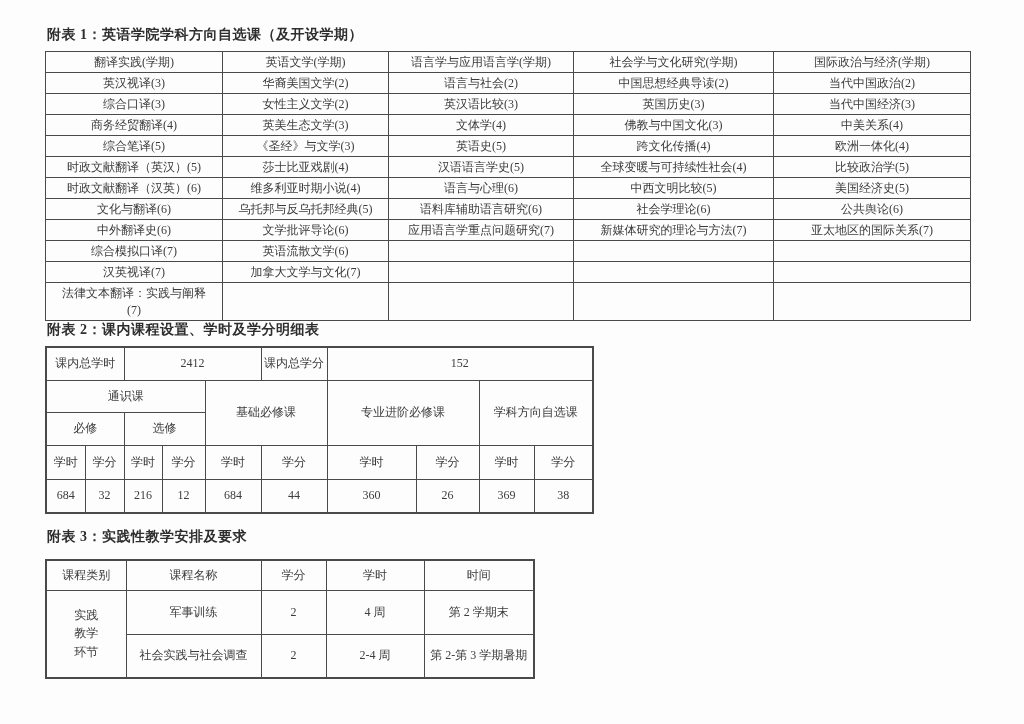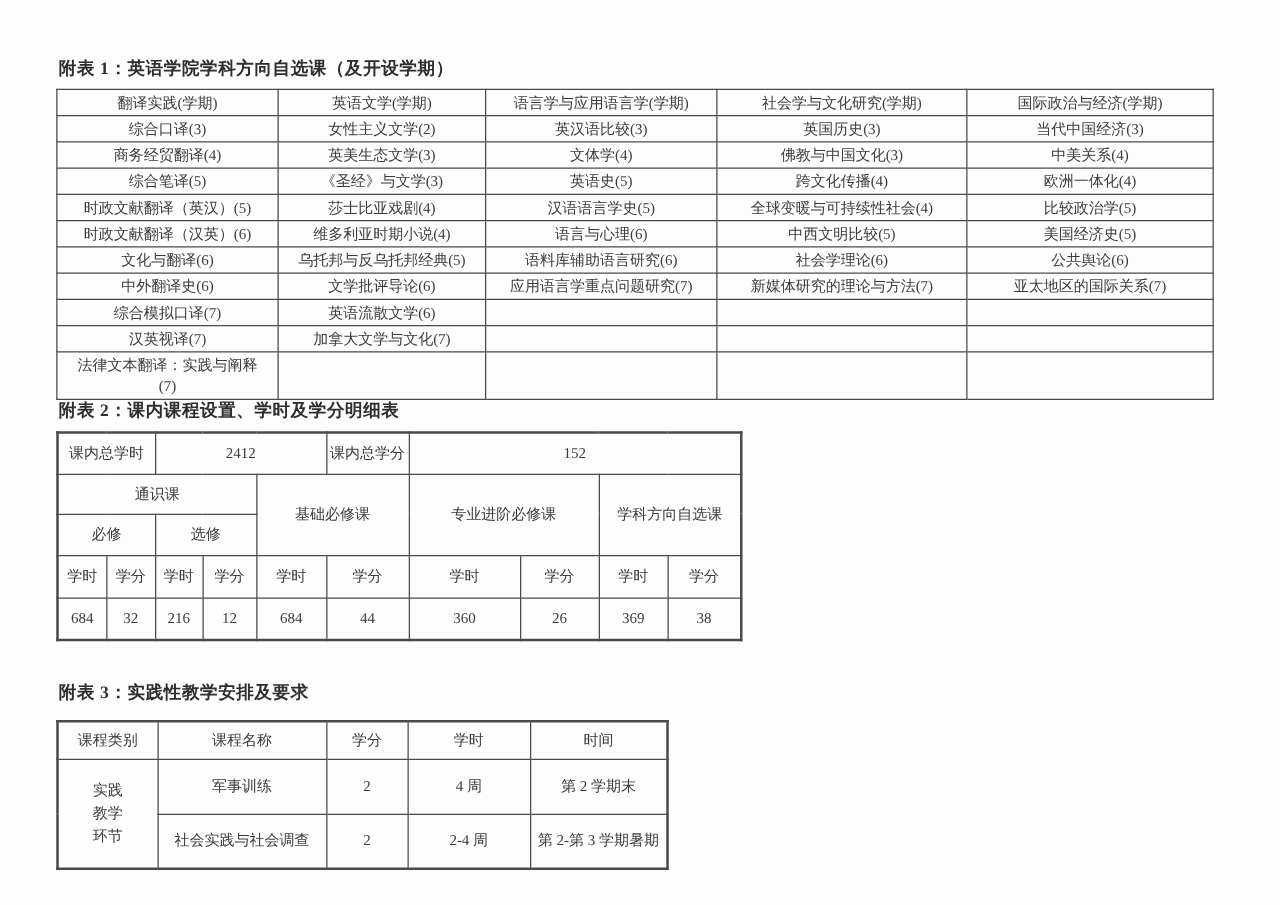--- a/index.html
+++ b/index.html
@@ -1,21 +1,21 @@
 <!DOCTYPE html>
 <html style="--text-color: #3b3b3b; --title-color: #2e2e2e; --border-color: #4a4a4a; --page-bg: #fdfdfd;"><head>
 <meta charset="utf-8">
 <style>
   * { margin:0; padding:0; box-sizing:border-box; }
   html, body { width:1024px; height:724px; background:#fdfdfd; overflow:hidden; }
   body {
     font-family:"Liberation Serif","DejaVu Serif",serif;
     color:var(--text-color,#3b3b3b);
   }
-  .doc { padding:46px 40px 0 45px; }
+  .doc { padding:26px 40px 0 45px; }
   .tbl-title {
     font-size:14px; font-weight:bold; letter-spacing:0.5px;
     margin:0 0 7px 2px; color:var(--title-color,#2e2e2e);
   }
   table { border-collapse:collapse; table-layout:fixed; }
   td, th {
     border:1px solid var(--border-color,#4a4a4a);
     text-align:center; vertical-align:middle;
     font-size:12px; font-weight:normal; padding:0 2px;
     white-space:pre-line; line-height:1.4;
@@ -26,21 +26,21 @@
   .t1 th { height:21px; font-weight:normal;text-align:center; }
   .t1 td { height:21px; }
   .t1 tr.tall td { height:38px;margin-top:24px; }
   
   .sec2 { }
   .t2 { width:547px; border:2px solid var(--border-color,#4a4a4a); }
   .t2 .h33 td { height:33px; }
   .t2 .h32 td { height:32px; }
   .t2 .h34 td { height:34px; }
   
-  .sec3 { margin-top:32px; }
+  .sec3 { margin-top:14px; }
   .tbl-title.t3t { margin-bottom:13px; }
   .t3 { width:488px; border:2px solid var(--border-color,#4a4a4a); }
   .t3 .hdr td { height:30px; }
   .t3 .row td { height:44px; }
   .t3 .cat { line-height:1.55; }
 </style>
 </head>
 <body style="background: rgb(253, 253, 253);">
 
 <div class="doc">
@@ -58,20 +58,27 @@
       <thead>
         <tr>
           <th>翻译实践(学期)</th>
           <th>英语文学(学期)</th>
           <th>语言学与应用语言学(学期)</th>
           <th>社会学与文化研究(学期)</th>
           <th>国际政治与经济(学期)</th>
         </tr>
       </thead>
       <tbody>
+        <tr>
+          <td>英汉视译(3)</td>
+          <td>华裔美国文学(2)</td>
+          <td>语言与社会(2)</td>
+          <td>中国思想经典导读(2)</td>
+          <td>当代中国政治(2)</td>
+        </tr>
         <tr>
           <td>综合口译(3)</td>
           <td>女性主义文学(2)</td>
           <td>英汉语比较(3)</td>
           <td>英国历史(3)</td>
           <td>当代中国经济(3)</td>
         </tr>
         <tr>
           <td>商务经贸翻译(4)</td>
           <td>英美生态文学(3)</td>

